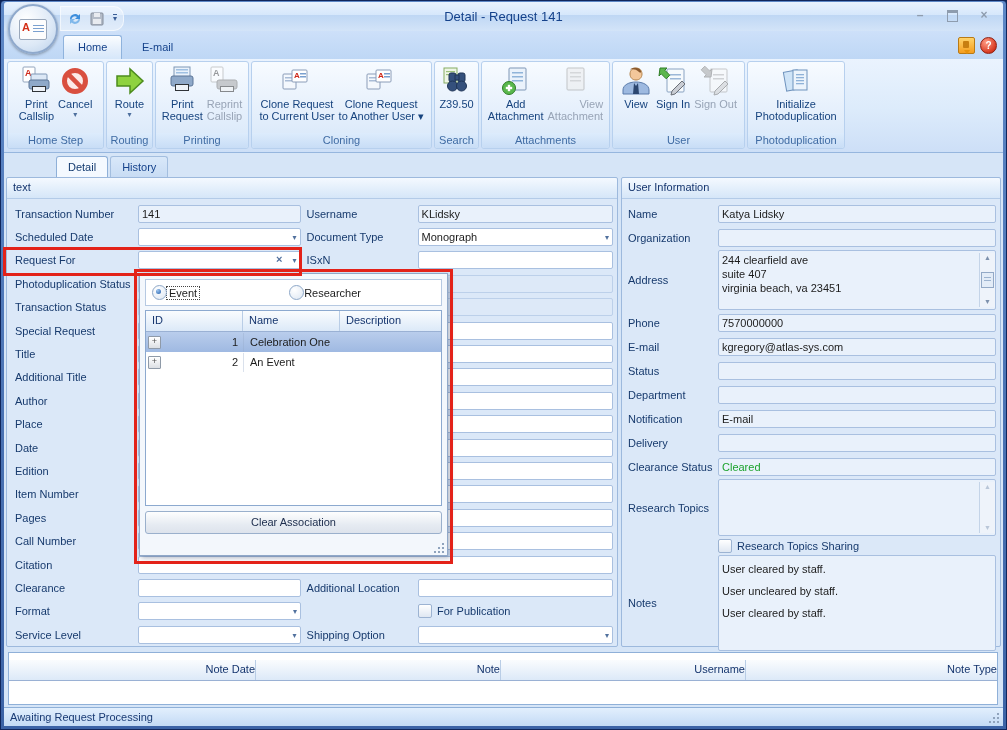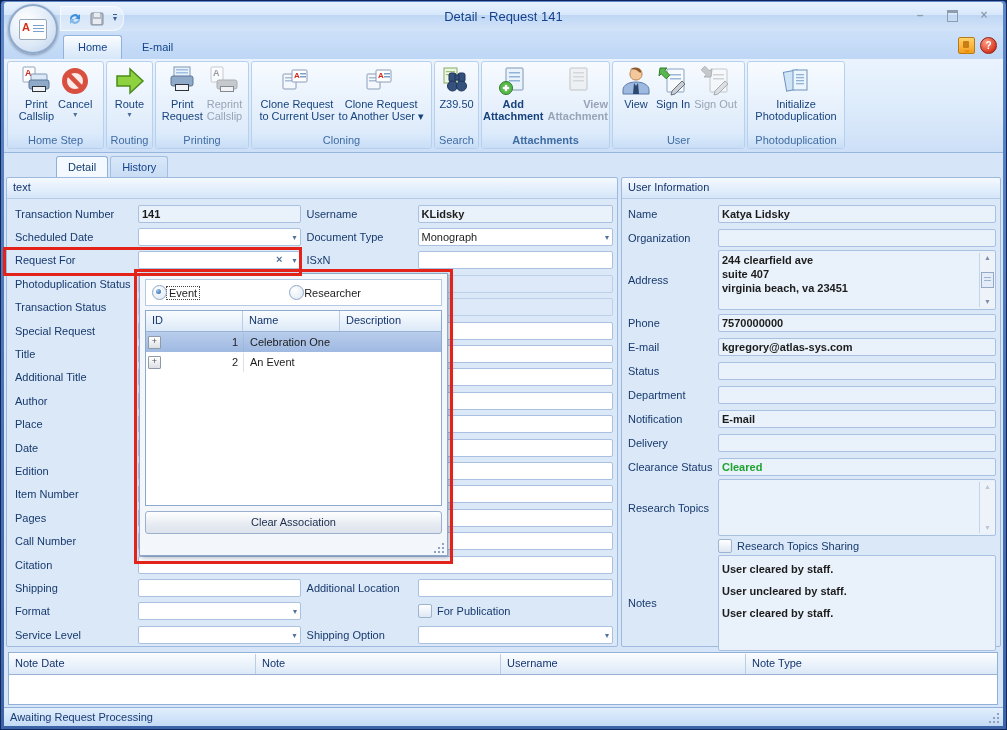--- a/index.html
+++ b/index.html
@@ -45,21 +45,21 @@
   .dtab{height:20px;padding:0 11px;line-height:20px;color:#15428b;border:1px solid #a3bedf;border-bottom:none;border-radius:3px 3px 0 0;background:linear-gradient(#d9e8f9,#c8dcf4);margin-right:2px;}
   .dtab.active{background:#f4f9ff;color:#123a70;border-color:#8fb0d8;position:relative;z-index:2;}
   .panel{position:absolute;border:1px solid #9db9dd;border-radius:2px;background:#dbe8f8;box-sizing:border-box;}
   .phead{height:20px;background:linear-gradient(#f4f9ff,#d5e6f8);border-bottom:1px solid #b3cbe8;color:#15356e;line-height:19px;padding-left:6px;border-radius:2px 2px 0 0;}
   
   .frows{padding:3px 4px 0 4px;}
   .frow{height:23.4px;display:flex;align-items:center;}
   .lab{width:123px;flex-shrink:0;color:#173a6d;padding-left:4px;}
   .lab2{width:111px;flex-shrink:0;color:#173a6d;padding-left:6px;}
   .inp{height:16px;border:1px solid #a9c0e0;background:#fff;border-radius:2px;color:#1c1c1c;display:flex;align-items:center;padding:0 3px;position:relative;box-sizing:content-box;}
-  .inp.read{background:#e9f1fb;font-weight:bold;}
+  .inp.read{background:#e9f1fb;}
   .inp.dis{background:#dde9f8;border-color:#bcd0ea;}
   .w-half{width:155px;}
   .w-right{width:188px;}
   .w-full{flex:1;}
   .dd-a{position:absolute;right:3px;top:4px;font-size:8px;color:#51719e;}
   .clr-x{position:absolute;right:17px;top:1px;font-size:11px;font-weight:bold;color:#4f6f9e;}
   .cb{width:12px;height:12px;border:1px solid #9cb3d2;background:linear-gradient(#ffffff,#dfe7f2);border-radius:2px;flex-shrink:0;}
   .cbrow{display:flex;align-items:center;gap:5px;color:#173a6d;}
   
   .urows{padding:3px 4px 0 4px;display:flex;flex-direction:column;}
@@ -95,21 +95,21 @@
   .clearbtn{position:absolute;left:5px;top:237px;right:5px;height:21px;border:1px solid #9ab0cc;border-radius:3px;background:linear-gradient(#fefefe,#e6ebf2 60%,#dde3ec);color:#20304f;text-align:center;line-height:20px;}
   .grip{position:absolute;right:3px;bottom:2px;width:9px;height:9px;}
   .grip i{position:absolute;width:2px;height:2px;background:#8fa3bd;}
   .grip i:nth-child(1){right:0;bottom:0;}.grip i:nth-child(2){right:4px;bottom:0;}.grip i:nth-child(3){right:0;bottom:4px;}.grip i:nth-child(4){right:8px;bottom:0;}.grip i:nth-child(5){right:0;bottom:8px;}.grip i:nth-child(6){right:4px;bottom:4px;}
   
   .redbox{position:absolute;border:3px solid #e32219;z-index:8;pointer-events:none;}
   .red1{left:2px;top:246px;width:293px;height:23px;}
   .red2{left:133px;top:268px;width:313px;height:289px;}
   
   .bgrid{position:absolute;left:4px;right:5px;top:499px;height:53px;background:#fff;border:1px solid #8fb0d8;box-sizing:border-box;}
-  .bgh{display:flex;height:20px;background:linear-gradient(#fafcfe,#dce9f8);border-bottom:1px solid #9ab1d4;margin-top:1px;}
+  .bgh{display:flex;height:20px;background:linear-gradient(#fafcfe,#dce9f8);border-bottom:1px solid #9ab1d4;margin-top:7px;text-align:right;}
   .bgc{box-sizing:border-box;border-right:1px solid #b9cde6;padding-left:6px;line-height:19px;color:#15356e;}
   
   .statusbar{position:absolute;left:3px;right:3px;bottom:3px;height:19px;background:linear-gradient(#e2effd,#c3daf5);border-top:1px solid #8fb0d8;color:#1a3b74;line-height:18px;padding-left:6px;box-sizing:border-box;}
 </style>
 </head>
 <body>
 
 <div class="window">
 
   <div class="titlebar">
@@ -259,21 +259,21 @@
                   <circle cx="11.5" cy="21" r="5"></circle>
                   <circle cx="20.5" cy="21" r="5"></circle>
                   <rect x="14" y="10" width="4" height="5"></rect>
                 </g>
               </svg></span>
           <span class="lbl">Z39.50</span>
         </div>
       </div>
       <div class="gcap">Search</div>
     </div>
-    <div class="rgroup" style="width:129px;font-weight:bold;">
+    <div class="rgroup" style="width:129px;">
       <div class="rbtns">
         <div class="rbtn">
           <span class="ic"><svg viewBox="0 0 32 32">
                 <rect x="9" y="3" width="17" height="22" rx="1" fill="#eaf2fb" stroke="#7f97b6"></rect>
                 <rect x="12" y="7" width="11" height="1.5" fill="#90b4d9"></rect>
                 <rect x="12" y="11" width="11" height="1.5" fill="#90b4d9"></rect>
                 <rect x="12" y="15" width="11" height="1.5" fill="#90b4d9"></rect>
                 <circle cx="9" cy="23" r="6.5" fill="#59b84c" stroke="#2f7d27"></circle>
                 <rect x="5.8" y="21.8" width="6.4" height="2.4" fill="#fff"></rect>
                 <rect x="7.8" y="19.8" width="2.4" height="6.4" fill="#fff"></rect>
@@ -432,21 +432,21 @@
         </div>
         <div class="frow">
           <span class="lab">Call Number</span>
           <span class="inp w-full"></span>
         </div>
         <div class="frow">
           <span class="lab">Citation</span>
           <span class="inp w-full"></span>
         </div>
         <div class="frow">
-          <span class="lab">Shipping</span>
+          <span class="lab">Clearance</span>
           <span class="inp w-half"></span>
           <span class="lab2">Additional Location</span>
           <span class="inp w-right"></span>
         </div>
         <div class="frow">
           <span class="lab">Format</span>
           <span class="inp w-half">
               <span></span>
               <span class="dd-a">▾</span>
             </span>

